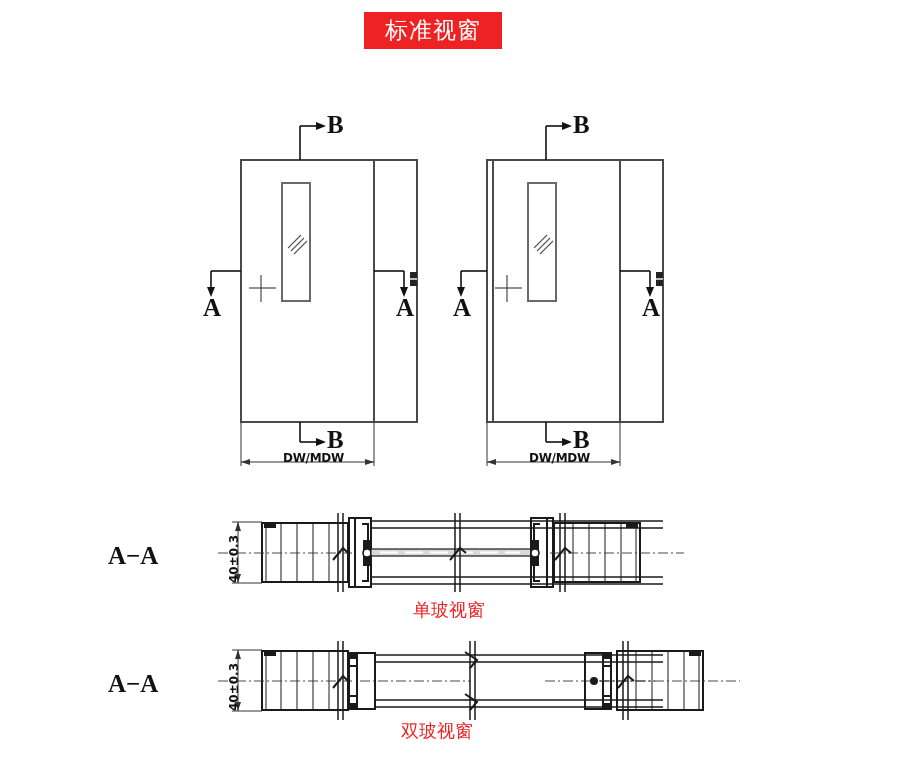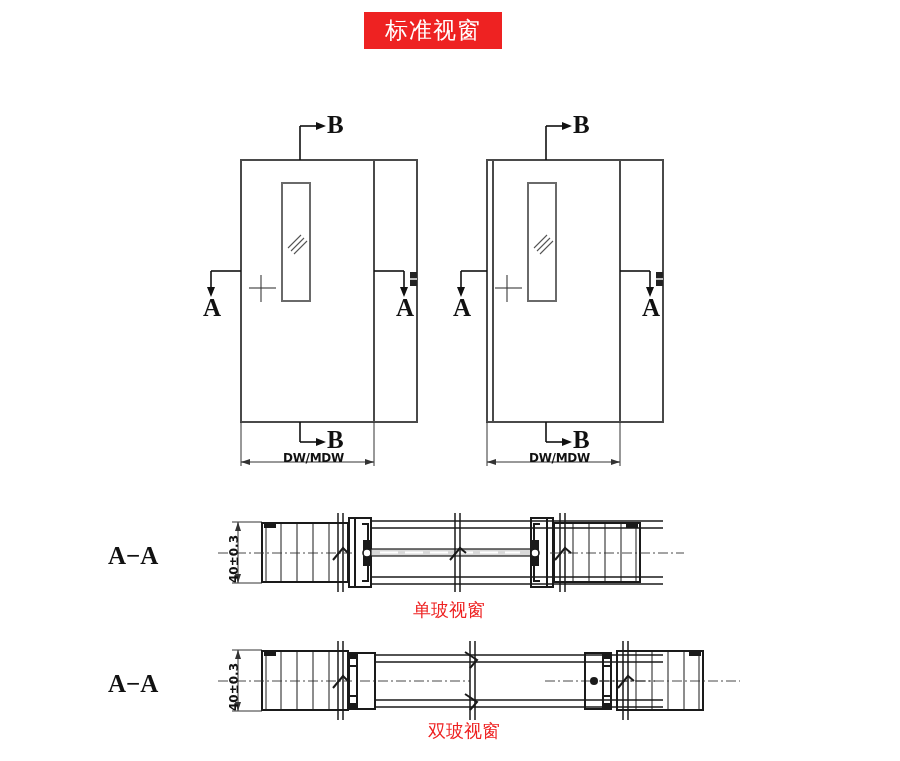--- a/index.html
+++ b/index.html
@@ -369,15 +369,15 @@
   <div class="lbl lbl-a" style="left:642px;top:295px;">A</div>
   <div class="lbl lbl-dim" style="left:529px;top:452px;">DW/MDW</div>
 
   <div class="lbl lbl-sec" style="left:108px;top:543px;">A−A</div>
   <div class="lbl lbl-sec" style="left:108px;top:671px;">A−A</div>
 
   <div class="lbl lbl-vdim" style="left:228px;top:583px;">40±0.3</div>
   <div class="lbl lbl-vdim" style="left:228px;top:711px;">40±0.3</div>
 
   <div class="caption-red" style="left:413px;top:598px;">单玻视窗</div>
-  <div class="caption-red" style="left:428px;top:719px;">双玻视窗</div>
+  <div class="caption-red" style="left:401px;top:719px;">双玻视窗</div>
 
 </div>
 
 </body></html>

